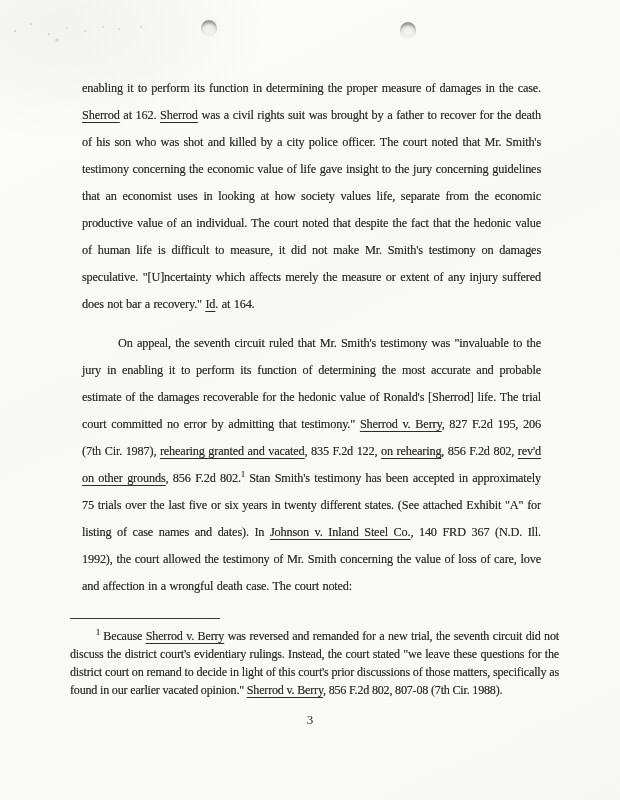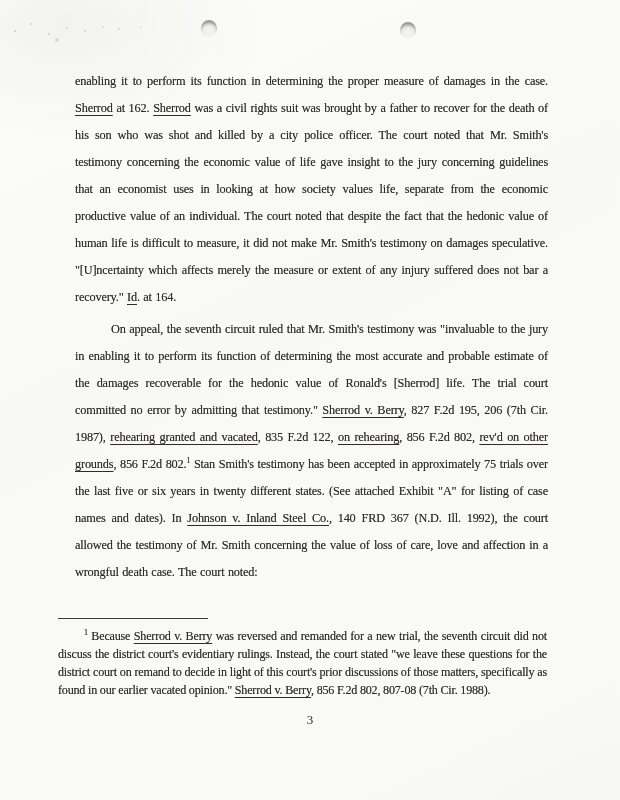--- a/index.html
+++ b/index.html
@@ -48,35 +48,35 @@
     position: absolute;
     left: 70px; top: 63px;
     width: 483px;
     font-size: 12.3px;
     line-height: 27px;
     letter-spacing: -0.18px;
     word-spacing: 0.6px;
     text-align: justify;
     text-shadow: 0 0 0.5px rgba(45,44,42,0.55);
   }
-  .content p { margin: 5px; }
+  .content p { margin: 12px; }
   .p-indent { text-indent: 36px; }
   .u {
     text-decoration: underline;
     text-decoration-thickness: 1px;
     text-underline-offset: 2.5px;
   }
   sup {
     font-size: 8px;
     line-height: 0;
     vertical-align: super;
   }
   .footnote-area {
     position: absolute;
-    left: 58px; top: 618px;
+    left: 70px; top: 618px;
     width: 489px;
     font-size: 12.1px;
     line-height: 18px;
     letter-spacing: -0.2px;
     text-align: justify;
     text-shadow: 0 0 0.5px rgba(45,44,42,0.55);
   }
   .fn-rule {
     width: 150px;
     height: 0;

